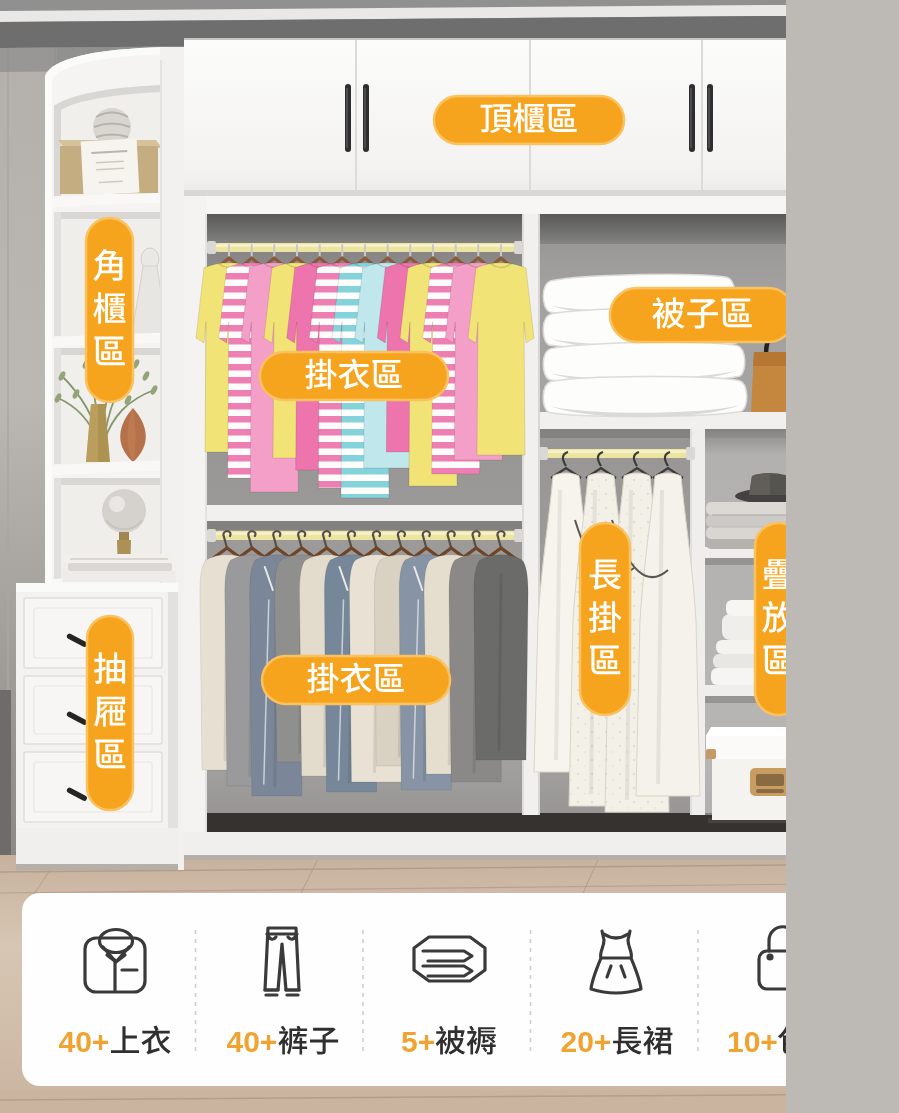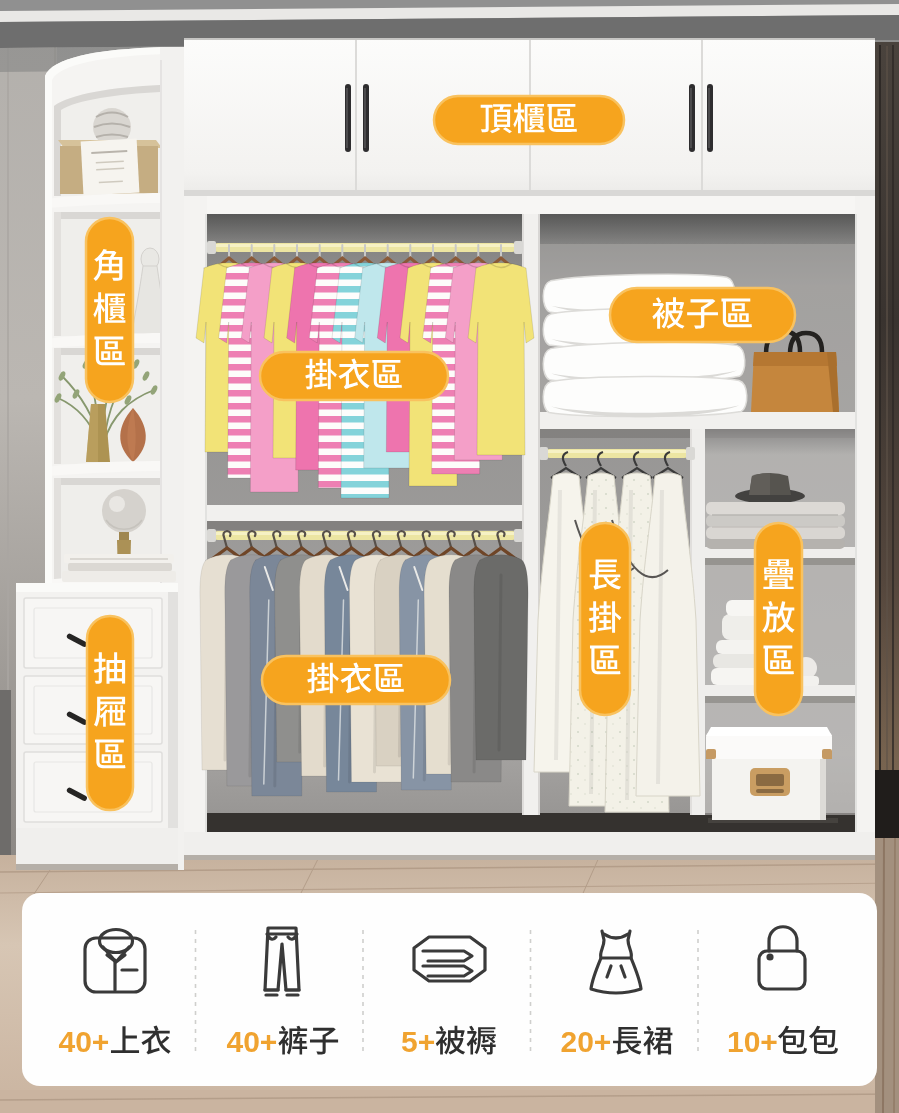--- a/index.html
+++ b/index.html
@@ -1,14 +1,14 @@
 <!DOCTYPE html>
 <html><head><meta charset="utf-8"><style>
 html,body{margin:0;padding:0;background:#bdbab6;}
-#stage{position:relative;width:899px;height:1113px;overflow:hidden;}
+#stage{position:relative;width:786px;height:1113px;overflow:hidden;}
 svg{display:block;}
 </style></head><body>
 <div id="stage">
 <svg width="899" height="1113" viewBox="0 0 899 1113">
 <defs>
 <linearGradient id="wall" x1="0" y1="0" x2="0" y2="1">
  <stop offset="0" stop-color="#999999"></stop>
           <stop offset="0.35" stop-color="#adadac"></stop>
  <stop offset="0.75" stop-color="#bfbebc"></stop>
           <stop offset="1" stop-color="#b5b2af"></stop>

